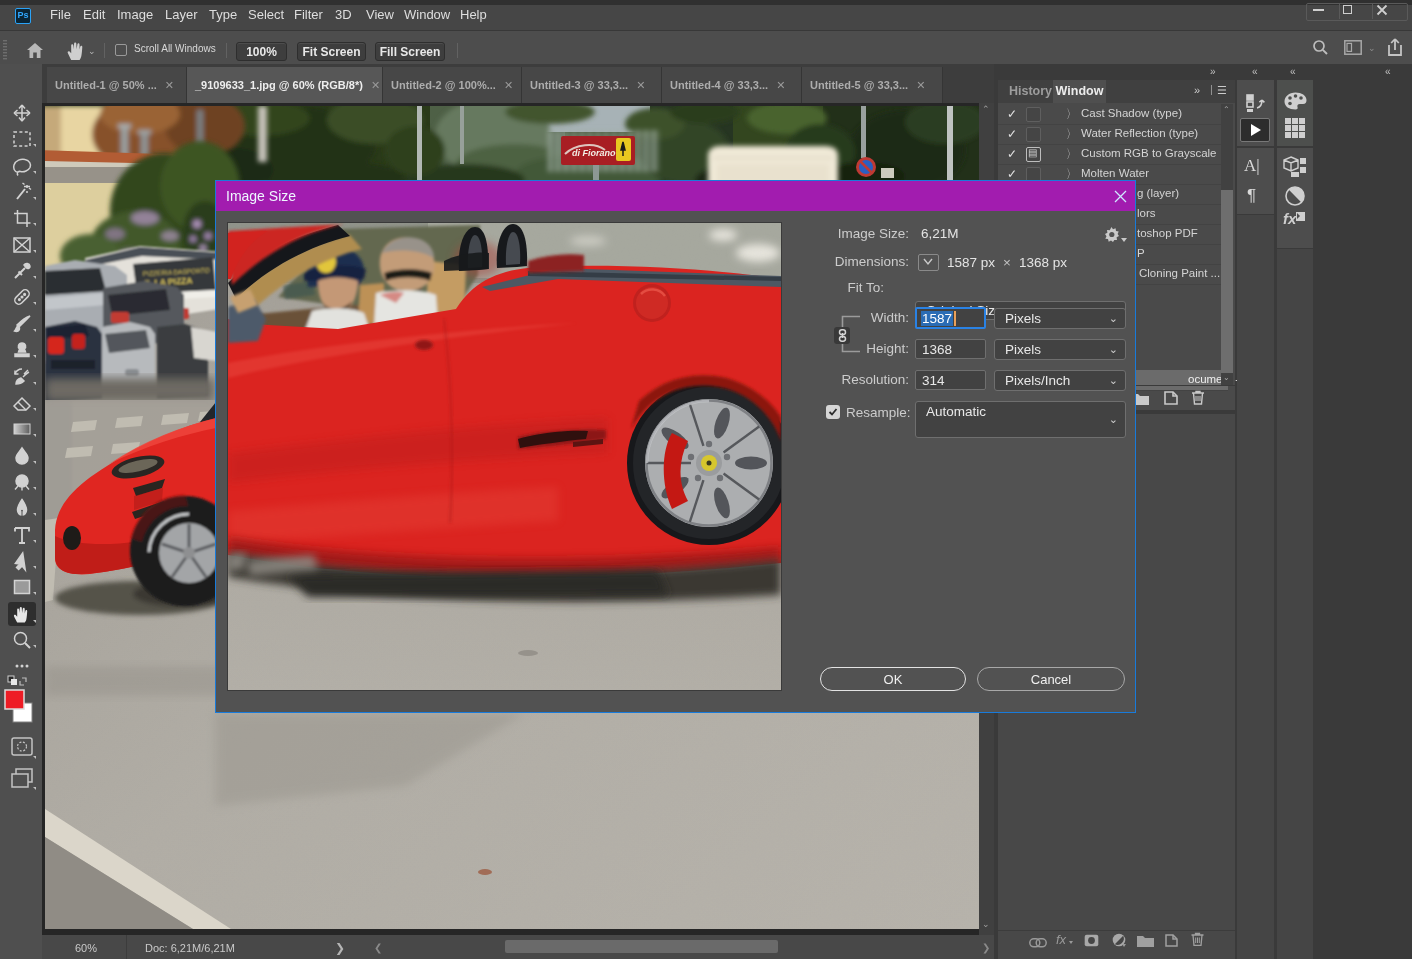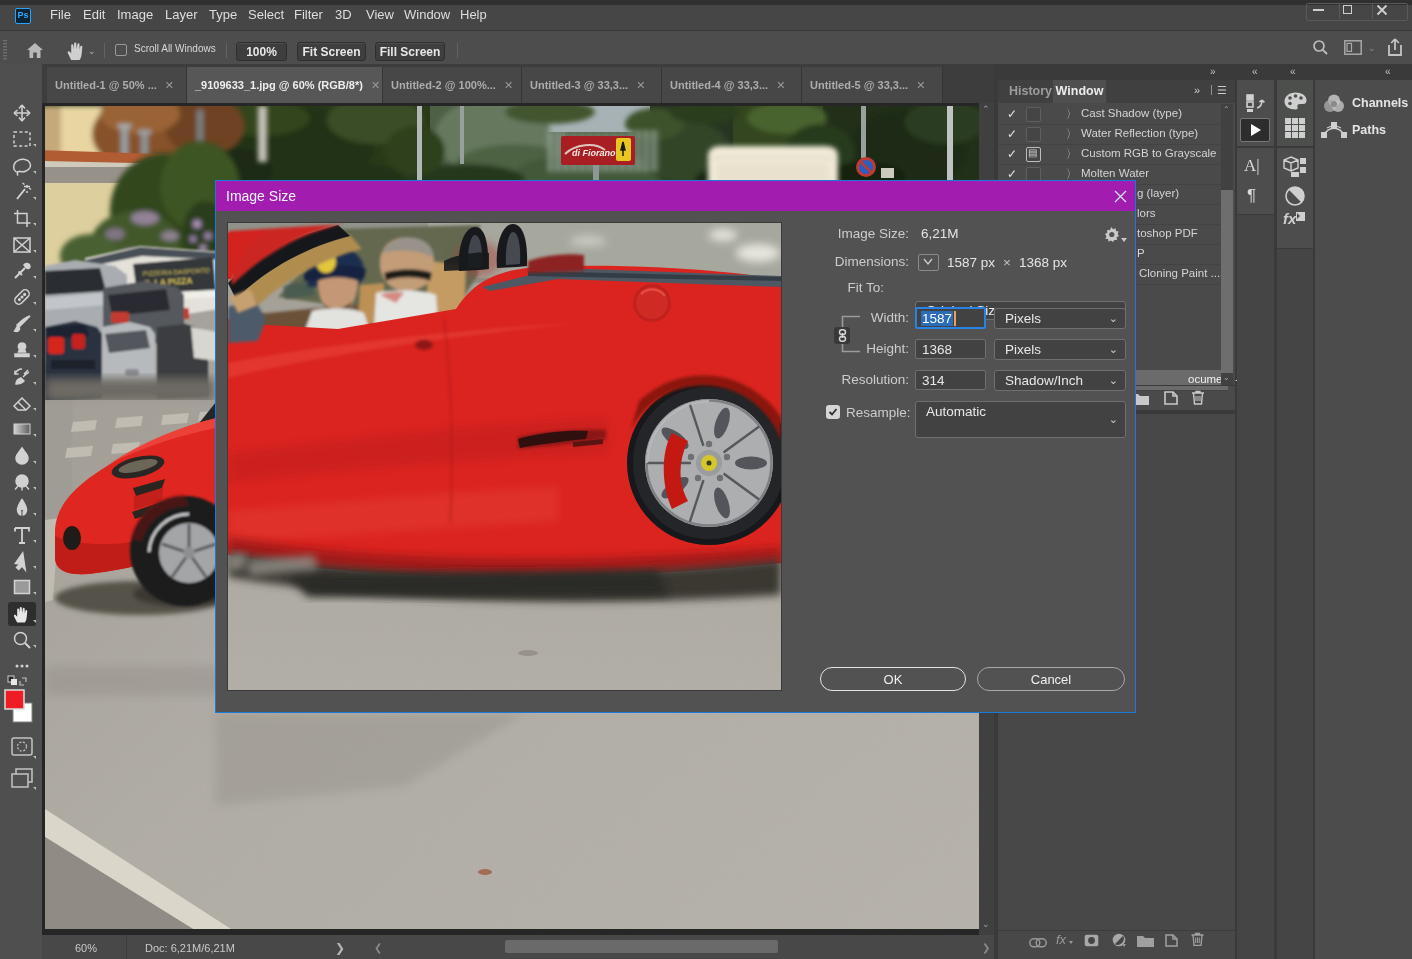--- a/index.html
+++ b/index.html
@@ -690,37 +690,20 @@
           <path d="M3.6 3.6 A9 9 0 0 1 16.4 16.4 Z" fill="#cfcfcf"></path>
         </svg>
       <div class="abs" style="left:6px;top:62px;width:22px;height:20px;">
         <div class="abs" style="left:0;top:0;color:#cfcfcf;font-size:15px;font-style:italic;font-weight:bold;">fx</div>
         <div class="abs" style="left:13px;top:2px;width:9px;height:9px;background:#cfcfcf;"></div>
         <div class="abs" style="left:14px;top:3px;width:0;height:0;border-left:3px solid #4d4d4d;border-top:3px solid transparent;border-bottom:3px solid transparent;"></div>
       </div>
     </div>
   </div>
 
-  <div class="abs" style="left:321px;top:16px;width:97px;height:879px;background:#4c4c4c;">
-    <svg class="abs" style="left:8px;top:14px;" width="22" height="19" viewBox="0 0 22 19">
-        <circle cx="11" cy="6.5" r="6" fill="#b9b9b9" opacity="0.95"></circle>
-        <circle cx="7" cy="12" r="6" fill="#a8a8a8" opacity="0.8"></circle>
-        <circle cx="15" cy="12" r="6" fill="#c4c4c4" opacity="0.8"></circle>
-        <circle cx="11" cy="10" r="3" fill="#8a8a8a"></circle>
-      </svg>
-    <div class="abs" style="left:37px;top:16px;color:#e4e4e4;font-size:12.5px;font-weight:bold;">Channels</div>
-    <svg class="abs" style="left:6px;top:42px;" width="26" height="17" viewBox="0 0 26 17">
-        <path d="M3 13 C8 4 18 4 23 13" fill="none" stroke="#cfcfcf" stroke-width="1.6"></path>
-        <rect x="0" y="10" width="6" height="6" fill="#cfcfcf"></rect>
-        <rect x="20" y="10" width="6" height="6" fill="#cfcfcf"></rect>
-        <rect x="10" y="0" width="6" height="6" fill="#cfcfcf"></rect>
-        <path d="M6 6 L13 3 M13 3 L20 6" stroke="#cfcfcf" stroke-width="1.2"></path>
-      </svg>
-    <div class="abs" style="left:37px;top:43px;color:#e4e4e4;font-size:12.5px;font-weight:bold;">Paths</div>
-  </div>
 </div>
 <div class="abs" id="dlg">
   <div class="abs" id="dlgtitle"><span style="margin-left:10px;">Image Size</span></div>
   <svg class="abs" style="left:898px;top:9px;" width="13" height="13" viewBox="0 0 13 13">
       <path d="M1 1 L12 12 M12 1 L1 12" stroke="#cfe8ff" stroke-width="1.3"></path>
     </svg>
 
   <div class="abs" style="left:11px;top:41px;width:555px;height:469px;background:#3a3a3a;">
   <svg class="abs" style="left:1px;top:1px;" width="553" height="467" viewBox="0 0 553 467">
     <defs>
@@ -909,21 +892,21 @@
   <div class="inp" style="left:699px;top:126px;width:71px;height:22px;border:2px solid #2a82e4;">
     <span style="position:absolute;left:4px;top:2px;background:#2a6cb5;color:#fff;padding:0 1px;">1587</span>
     <span style="position:absolute;left:37px;top:2px;width:1.5px;height:15px;background:#e8a05a;"></span>
   </div>
   <div class="dd" style="left:778px;top:127px;width:132px;height:21px;"><span style="margin-left:10px;line-height:20px;display:inline-block;">Pixels</span><span class="caret">⌄</span></div>
   <div class="lbl" style="left:553px;top:160px;width:140px;">Height:</div>
   <div class="inp" style="left:699px;top:158px;width:71px;height:20px;"><span style="margin-left:6px;line-height:19px;display:inline-block;">1368</span></div>
   <div class="dd" style="left:778px;top:158px;width:132px;height:21px;"><span style="margin-left:10px;line-height:20px;display:inline-block;">Pixels</span><span class="caret">⌄</span></div>
   <div class="lbl" style="left:553px;top:191px;width:140px;">Resolution:</div>
   <div class="inp" style="left:699px;top:189px;width:71px;height:20px;"><span style="margin-left:6px;line-height:19px;display:inline-block;">314</span></div>
-  <div class="dd" style="left:778px;top:189px;width:132px;height:21px;"><span style="margin-left:10px;line-height:20px;display:inline-block;">Shadow/Inch</span><span class="caret">⌄</span></div>
+  <div class="dd" style="left:778px;top:189px;width:132px;height:21px;"><span style="margin-left:10px;line-height:20px;display:inline-block;">Pixels/Inch</span><span class="caret">⌄</span></div>
   <div class="abs" style="left:610px;top:224px;width:14px;height:14px;background:#d6d6d6;border-radius:3px;">
     <svg class="abs" style="left:2px;top:2px;" width="10" height="10" viewBox="0 0 10 10">
         <path d="M1.5 5 L4 7.5 L8.5 2" stroke="#2d2d2d" stroke-width="1.8" fill="none"></path>
       </svg>
   </div>
   <div class="val" style="left:630px;top:224px;color:#cccccc;">Resample:</div>
   <div class="dd" style="left:699px;top:220px;width:211px;height:37px;"><span style="margin-left:10px;line-height:20px;display:inline-block;">Automatic</span><span class="caret">⌄</span></div>
   <div class="pillbtn" style="left:604px;top:486px;width:146px;border:1.5px solid #e3e3e3;">OK</div>
   <div class="pillbtn" style="left:761px;top:486px;width:148px;border:1.5px solid #a8a8a8;">Cancel</div>
 </div>

